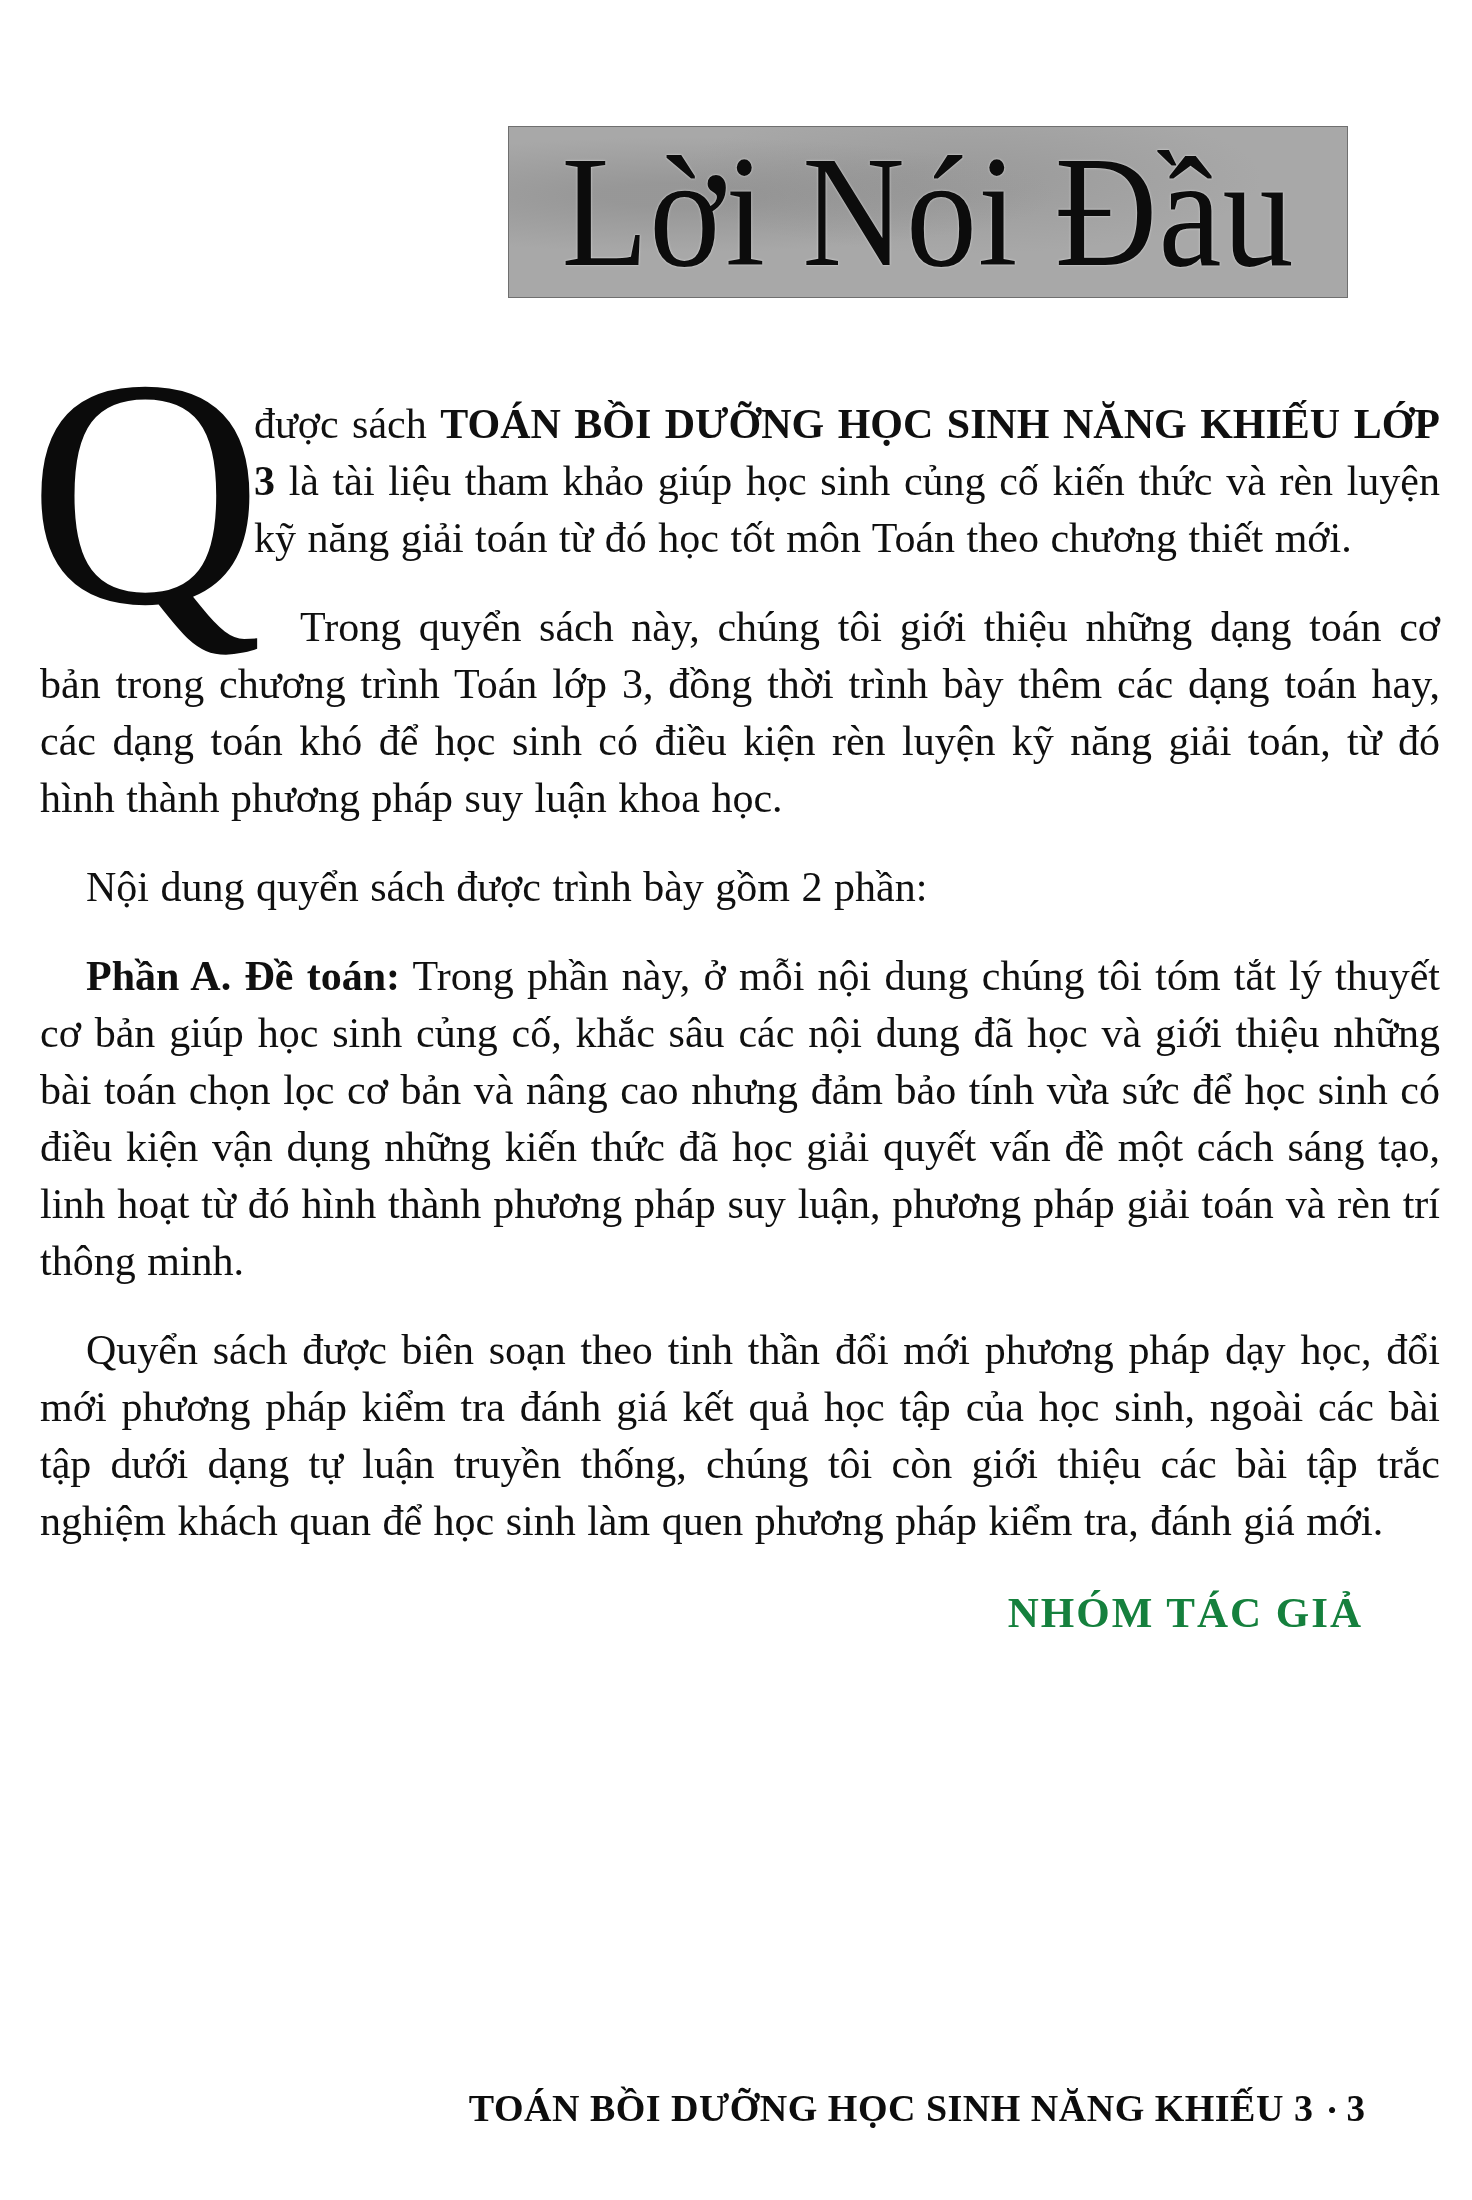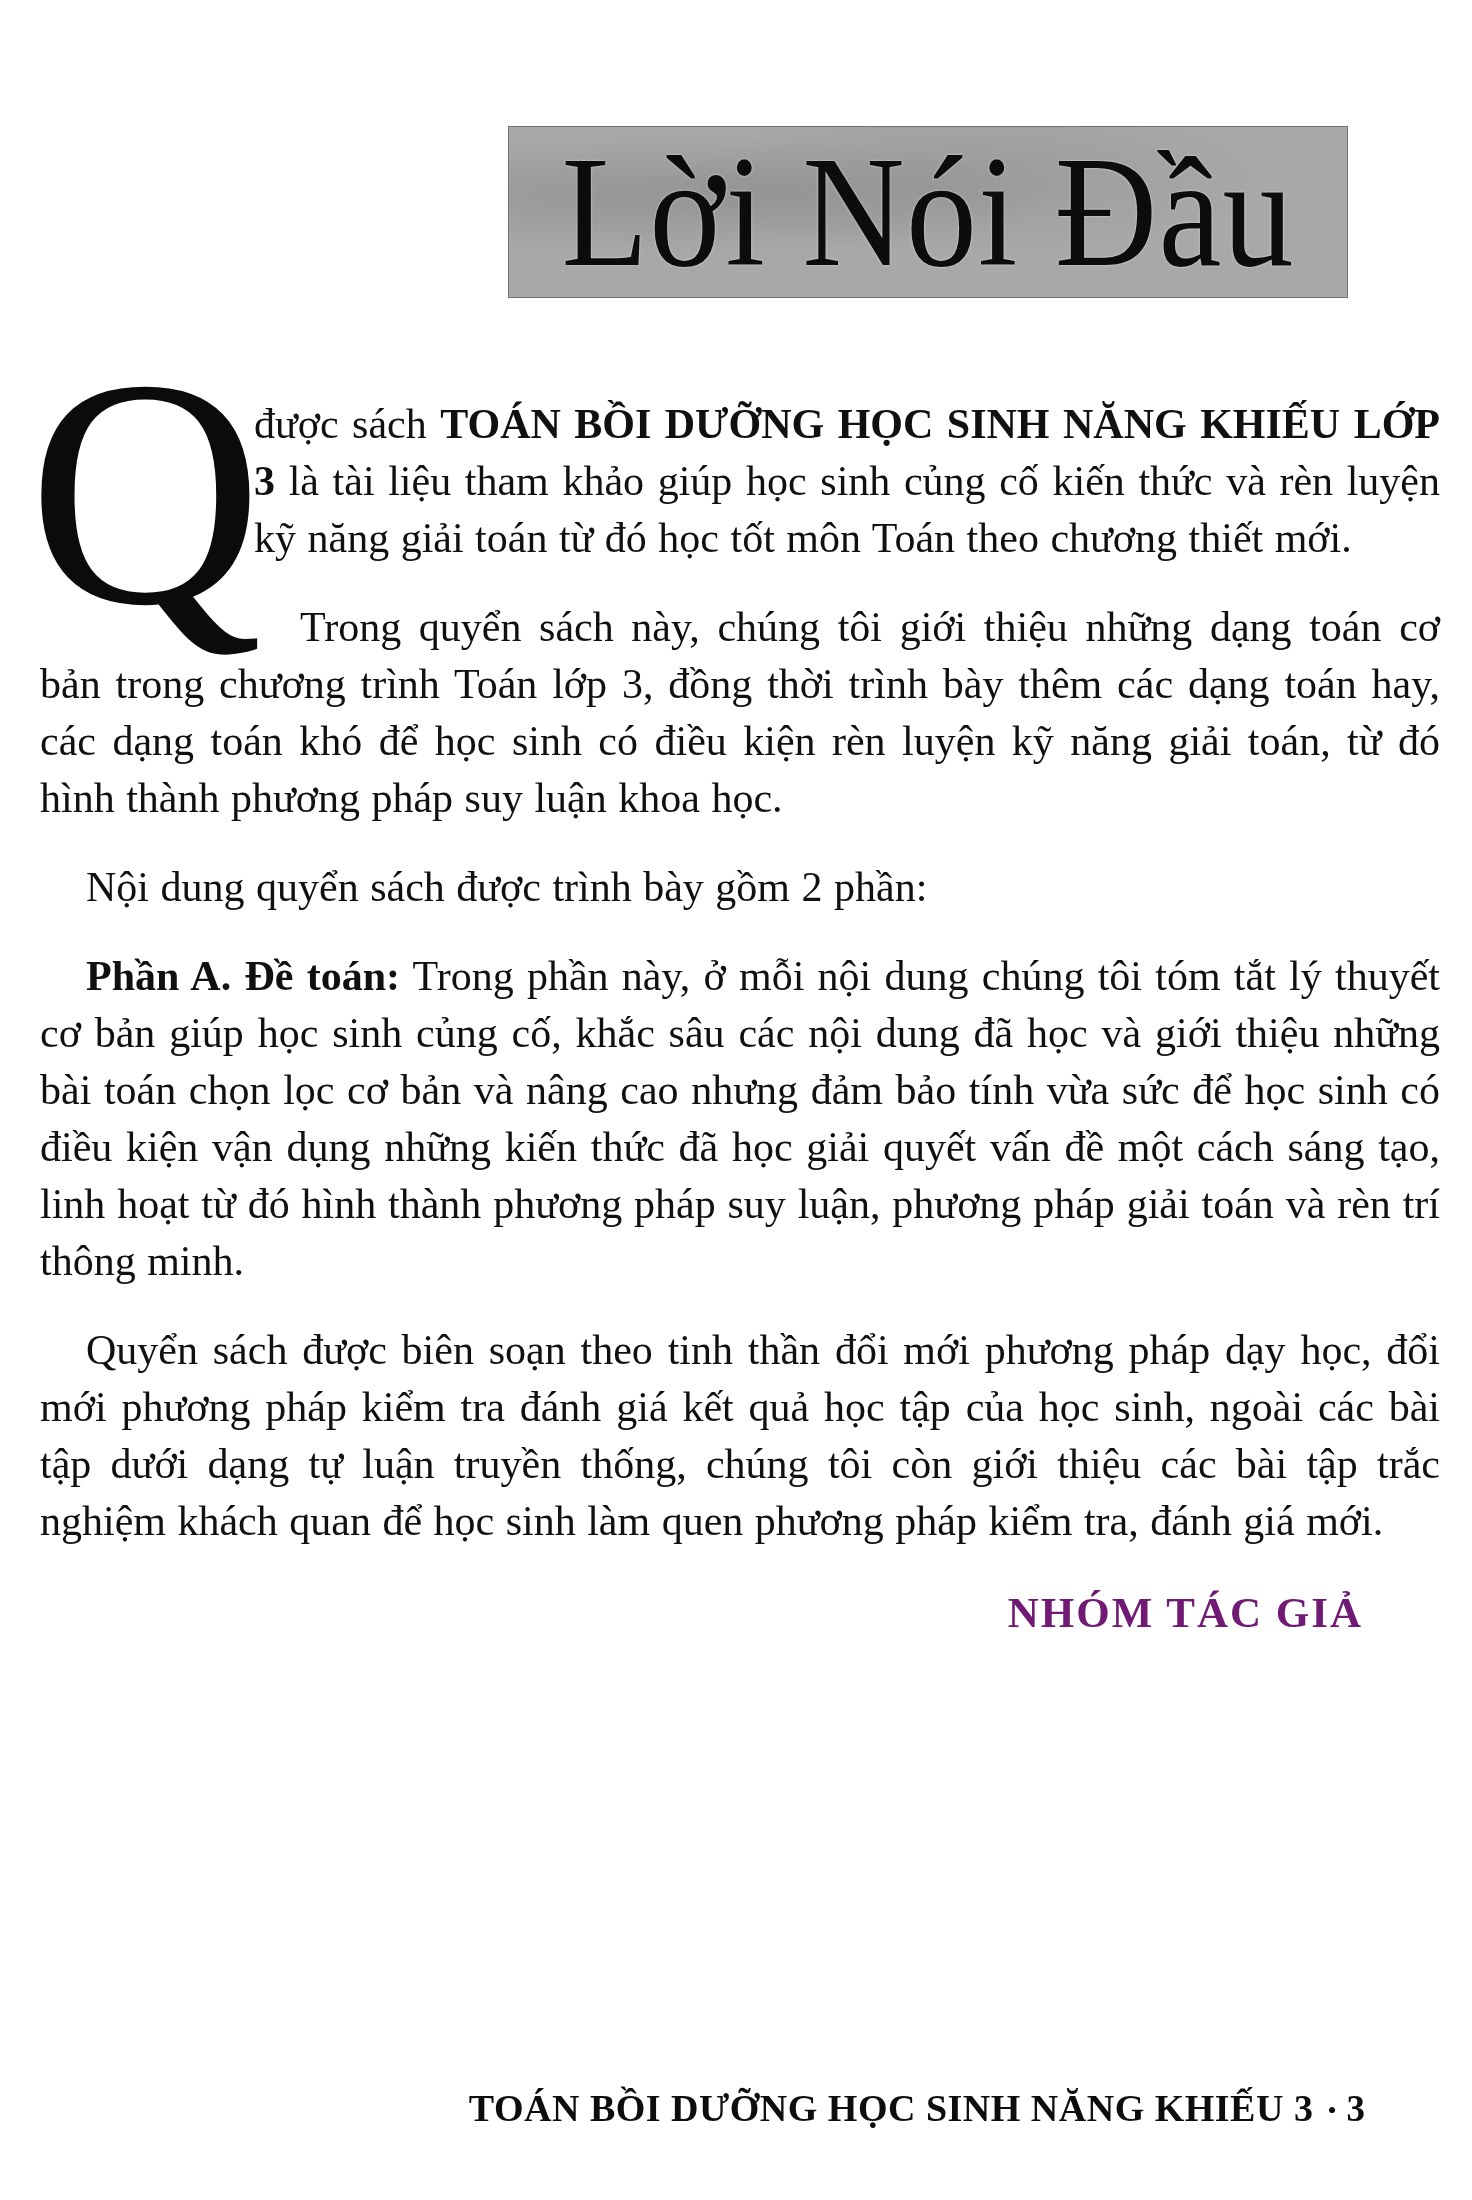--- a/index.html
+++ b/index.html
@@ -70,21 +70,21 @@
   }
   
   .signature {
     margin-top: 38px;
     text-align: right;
     padding-right: 77px;
     font-size: 43px;
     line-height: 50px;
     font-weight: bold;
     letter-spacing: 2px;
-    color: #701a75;
+    color: #15803d;
   }
   
   .footer {
     position: absolute;
     right: 107px; top: 2086px;
     white-space: nowrap;
     color: #0d0d0d;
   }
   .footer-title {
     font-weight: bold;

